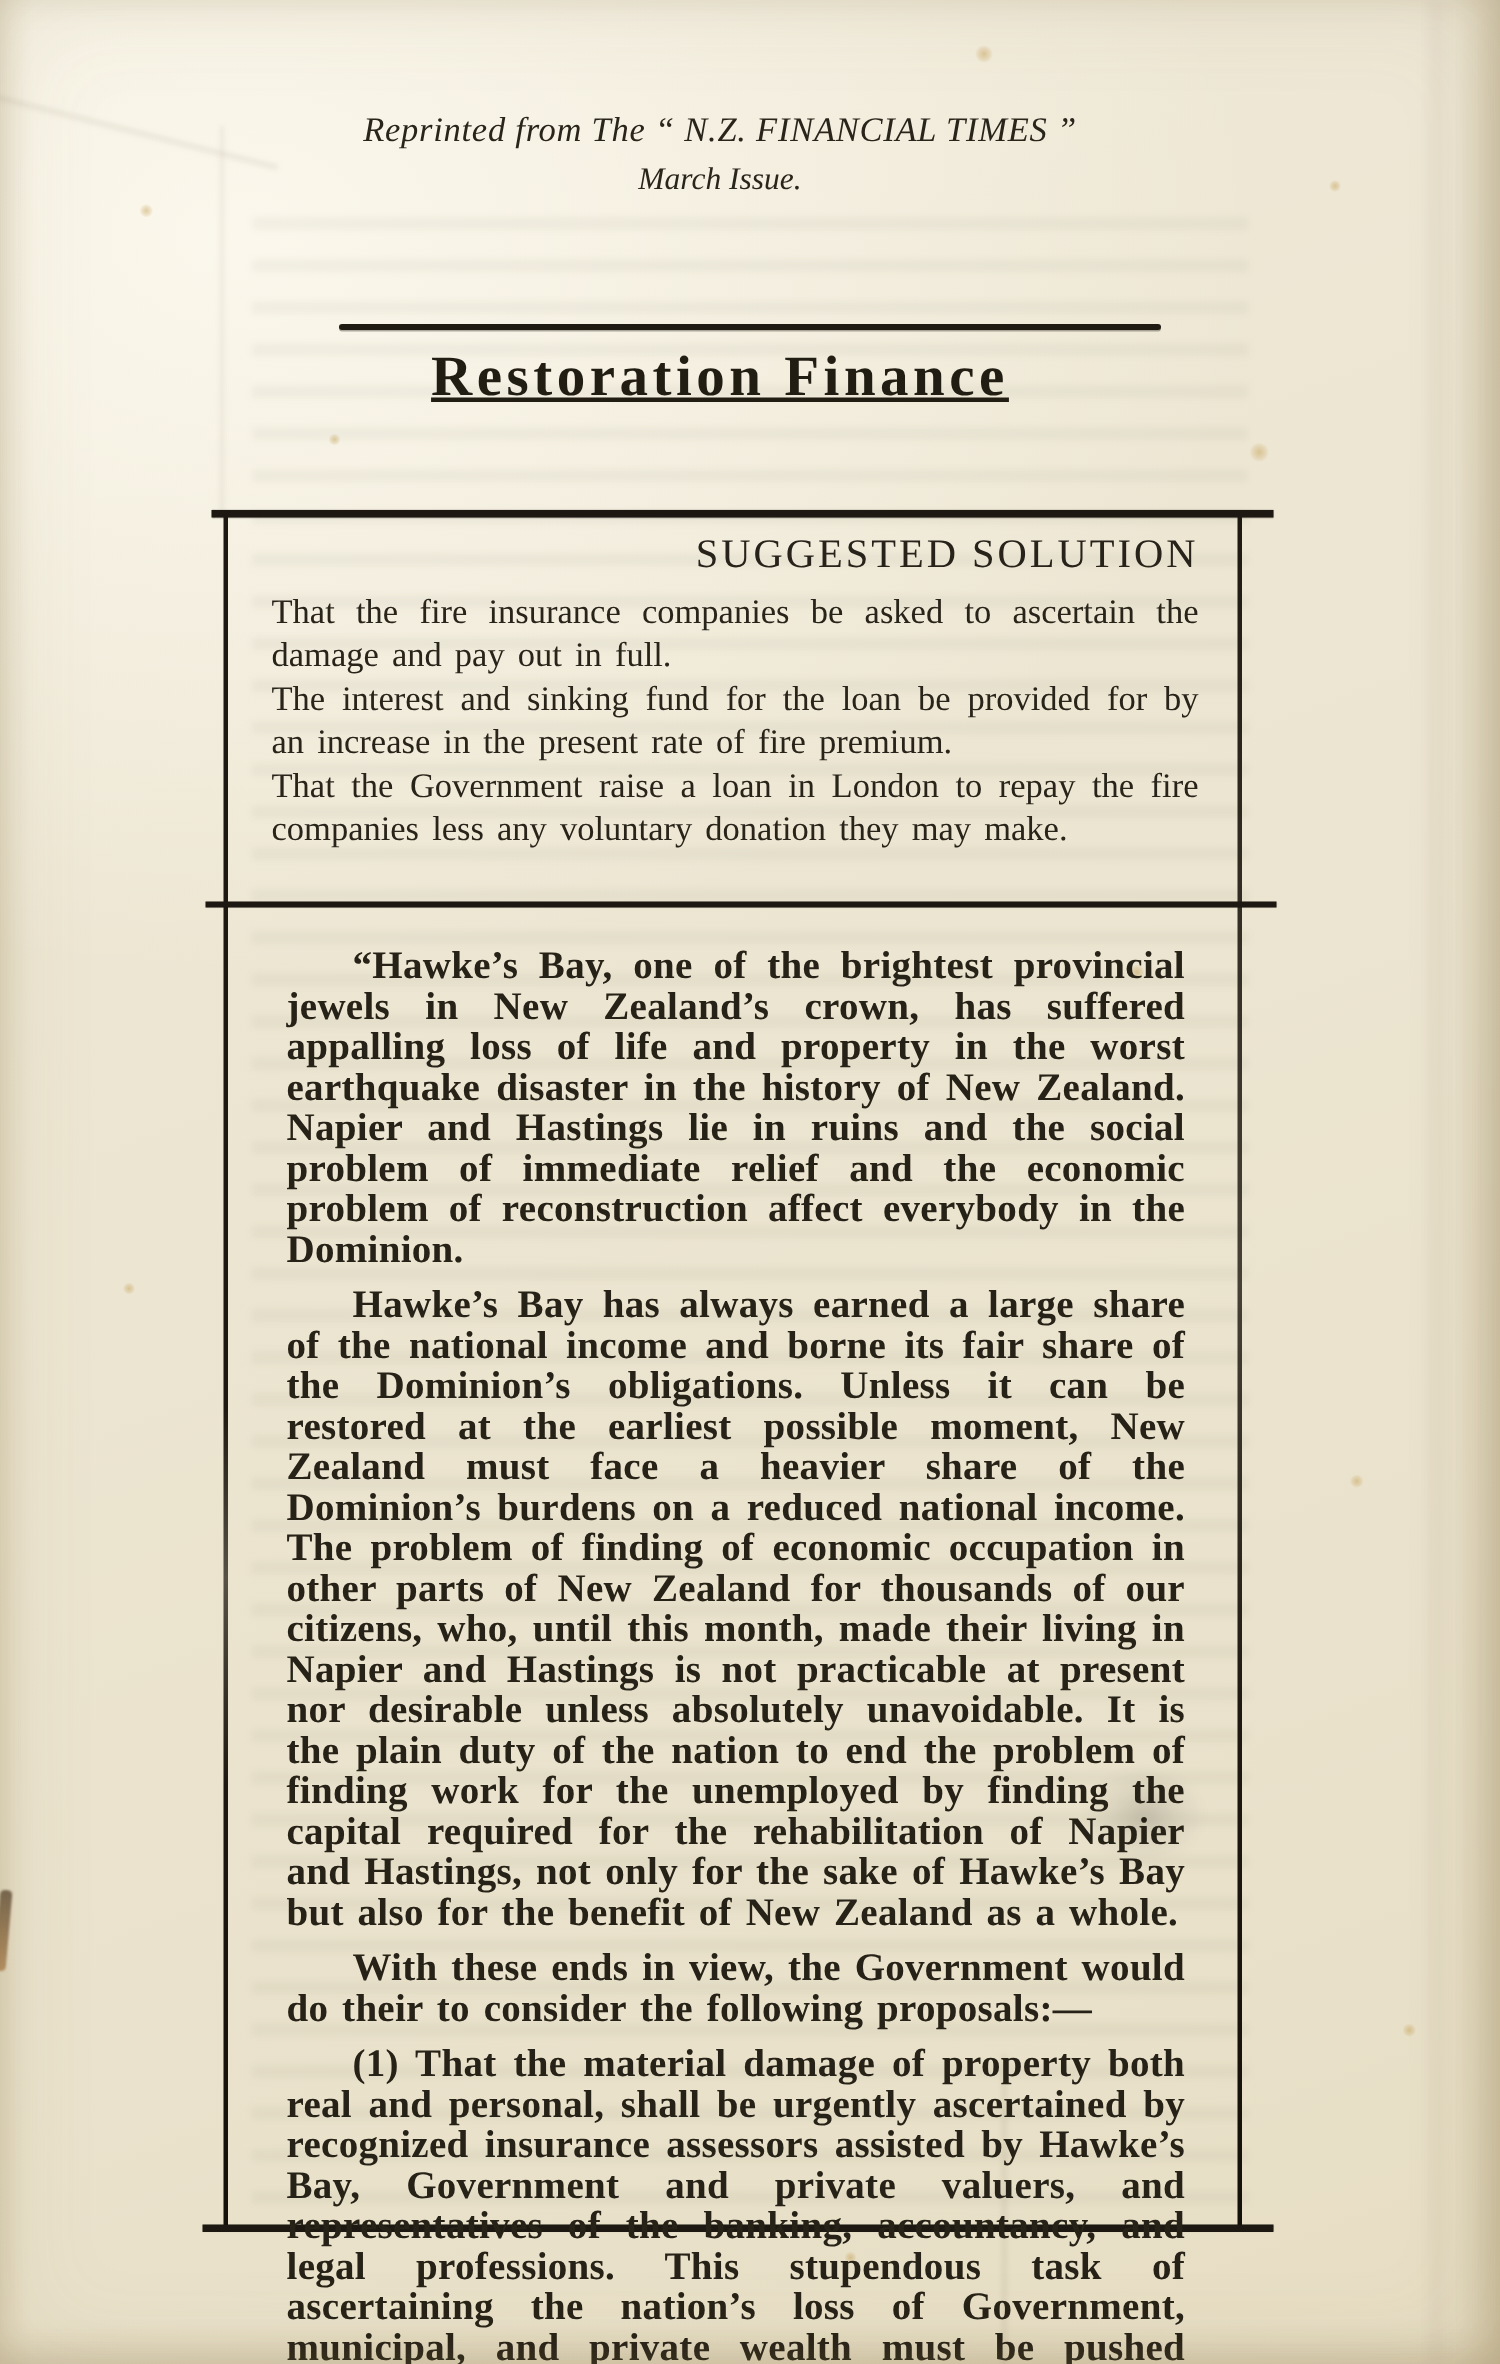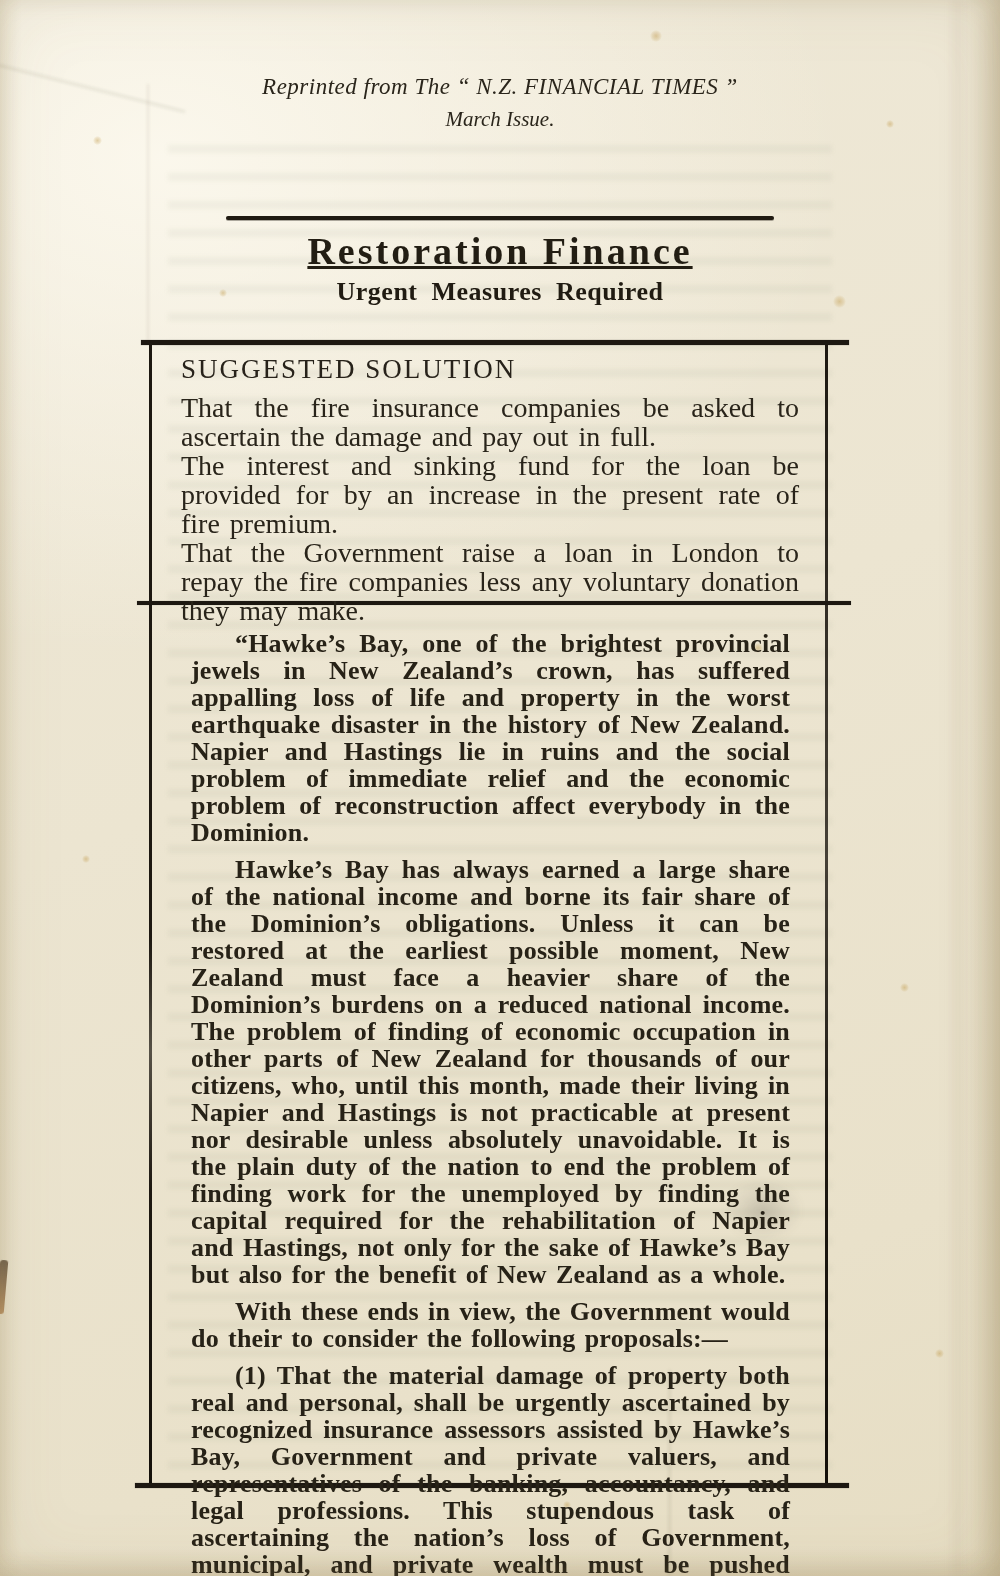--- a/index.html
+++ b/index.html
@@ -14,21 +14,21 @@
       linear-gradient(90deg, rgba(196,180,142,.20) 0px, rgba(196,180,142,0) 22px, rgba(196,180,142,0) 962px, rgba(176,158,118,.28) 1000px),
       linear-gradient(0deg, rgba(190,172,132,.16) 0px, rgba(190,172,132,0) 30px),
       radial-gradient(1100px 800px at 16% 10%, rgba(253,250,240,.85), rgba(253,250,240,0) 62%),
       linear-gradient(160deg, #efe9d8 0%, #ece5d1 45%, #e9e1ca 80%, #e6ddc3 100%);
   }
   .page::after{ 
     content:"";position:absolute;inset:0;pointer-events:none;
     box-shadow:inset 0 0 70px rgba(130,108,62,.10), inset -10px 0 22px rgba(140,120,78,.14), inset 0 -8px 18px rgba(140,120,78,.10);
   }
   .abs{position:absolute;}
-  .center-col{left:160px;width:680px;text-align:center;}
+  .center-col{left:140px;width:680px;text-align:center;}
 
   
   .show-through{
     left:168px;top:128px;width:664px;height:1342px;
     background:repeating-linear-gradient(180deg,
       rgba(0,0,0,0) 0px, rgba(0,0,0,0) 16px,
       rgba(104,114,88,.060) 18px, rgba(104,114,88,.060) 24px,
       rgba(0,0,0,0) 26px, rgba(0,0,0,0) 28px);
     filter:blur(2.2px);
   }
@@ -62,22 +62,22 @@
   .rule-top{left:141px;top:340px;width:708px;height:5px;}
   .rule-mid{left:137px;top:601px;width:714px;height:4px;}
   .rule-bottom{left:135px;top:1483px;width:714px;height:5px;}
   .border-left{left:149px;top:340px;width:3px;height:1148px;
     background:linear-gradient(180deg,#1d1811 0%,#1d1811 52%,rgba(29,24,17,.72) 62%,#1d1811 74%,#14100a 100%);}
   .border-right{left:825px;top:340px;width:3px;height:1148px;
     background:linear-gradient(180deg,#1d1811 0%,rgba(29,24,17,.8) 45%,#1d1811 70%,#14100a 100%);}
 
   
   .solution{left:181px;top:354px;width:618px;}
-  .solution h4{margin:0 0 8px 0;text-align:left;font-size:27px;font-weight:normal;letter-spacing:2px;color:#27221a;}
-  .solution p{margin:0;font-size:28px;line-height:29px;text-align:justify;word-spacing:3px;color:#29241a;}
+  .solution h4{margin:0 0 8px 0;text-align:right;font-size:27px;font-weight:normal;letter-spacing:2px;color:#27221a;}
+  .solution p{margin:0;font-size:23px;line-height:29px;text-align:justify;word-spacing:3px;color:#29241a;}
 
   
   .article{left:181px;top:620px;width:619px;}
   .article p{margin:10px;font-size:26px;line-height:27px;font-weight:bold;
     text-align:justify;text-indent:44px;word-spacing:2.5px;letter-spacing:.2px;color:#272217;}
 </style>
 </head>
 <body>
 
 <div class="page">
@@ -98,21 +98,20 @@
   <div class="abs fox" style="left:935px;top:1349px;width:9px;height:9px;"></div>
   <div class="abs fox" style="left:563px;top:1501px;width:8px;height:8px;"></div>
   <div class="abs fox" style="left:82px;top:855px;width:8px;height:8px;"></div>
   <div class="abs smudge"></div>
   <div class="abs ink-mark"></div>
 
   <div class="abs center-col reprint">Reprinted from The “ N.Z. FINANCIAL TIMES ”</div>
   <div class="abs center-col issue">March Issue.</div>
   <div class="abs title-rule"></div>
   <h2 class="abs center-col subtitle">Restoration Finance</h2>
-  <h3 class="abs center-col subtitle2">Urgent Measures Required</h3>
 
   <div class="abs rule rule-top"></div>
   <div class="abs border-left"></div>
   <div class="abs border-right"></div>
   <div class="abs rule rule-mid"></div>
   <div class="abs rule rule-bottom"></div>
 
   <section class="abs solution">
     <h4>SUGGESTED SOLUTION</h4>
     <p>That the fire insurance companies be asked to ascertain the damage and pay out in full.</p>

